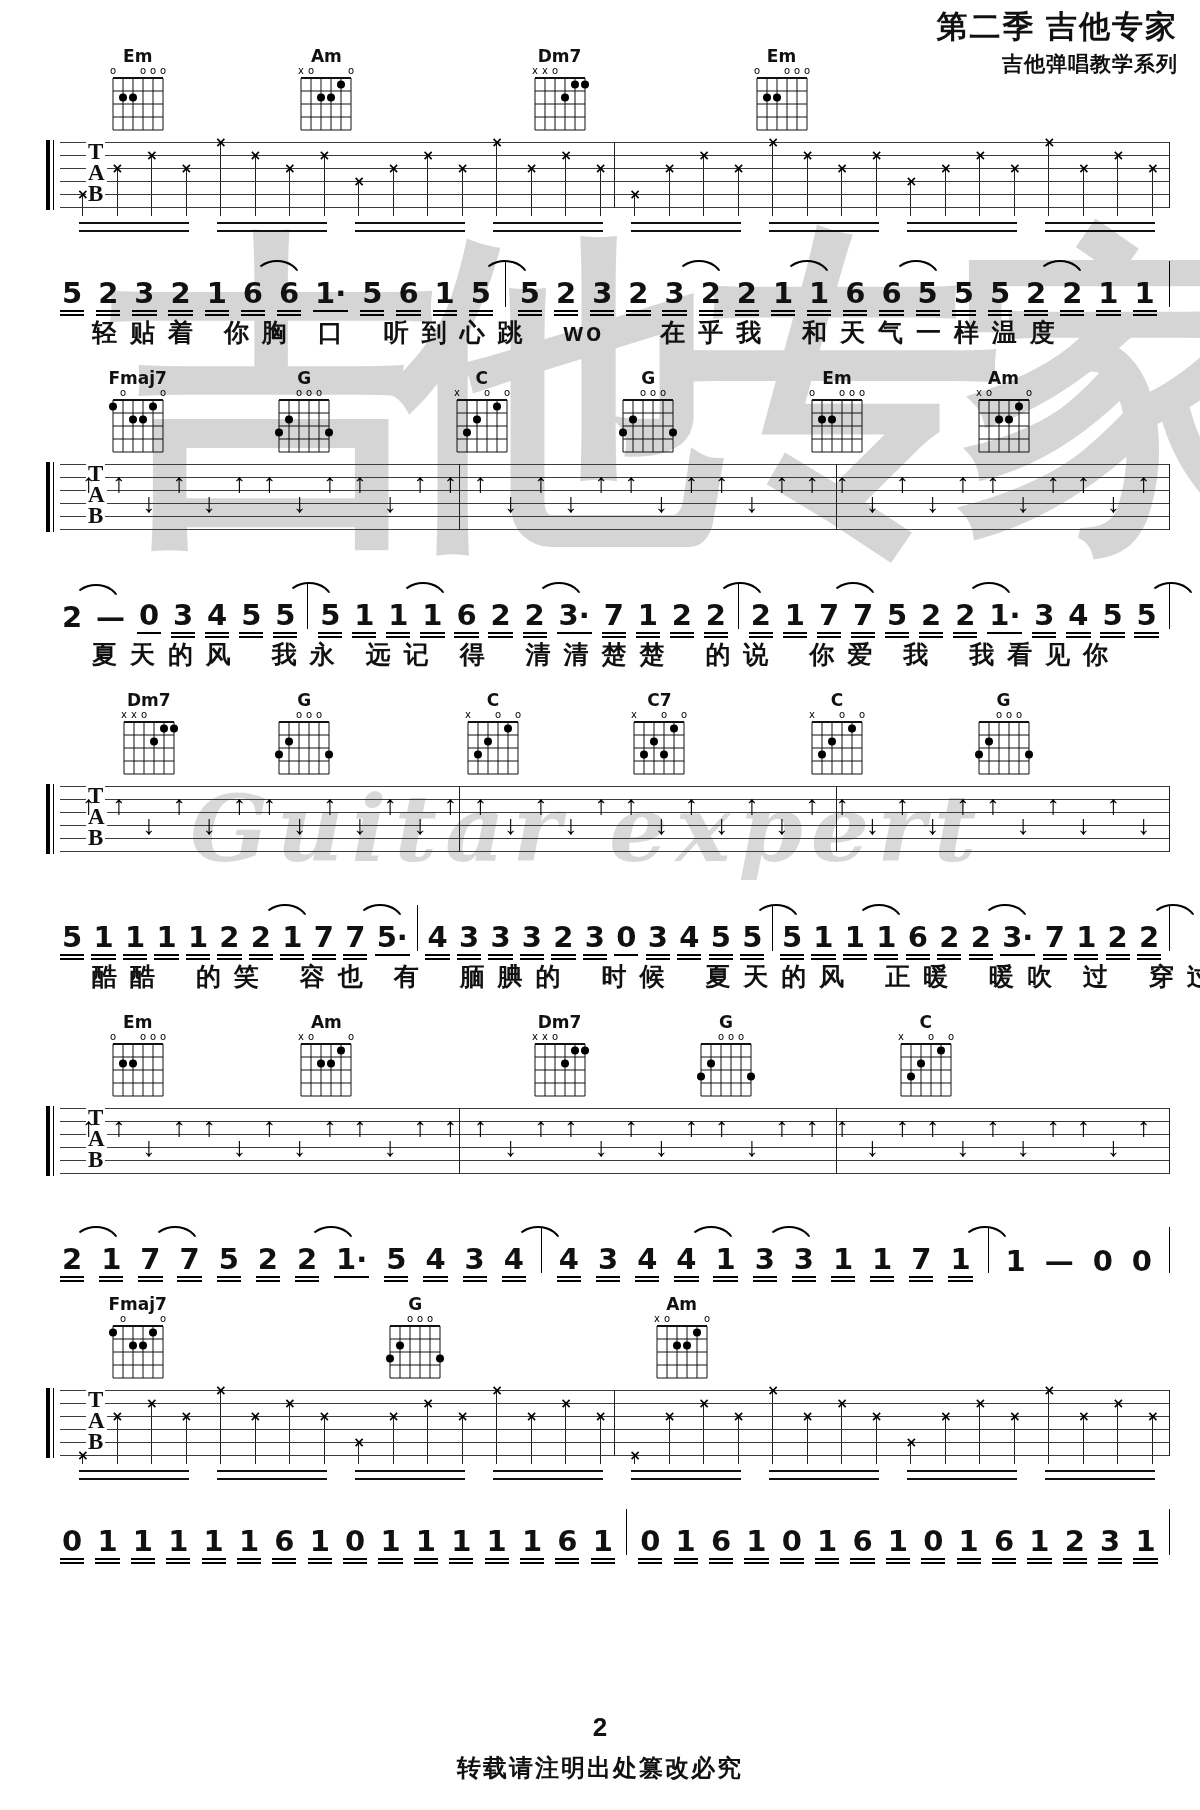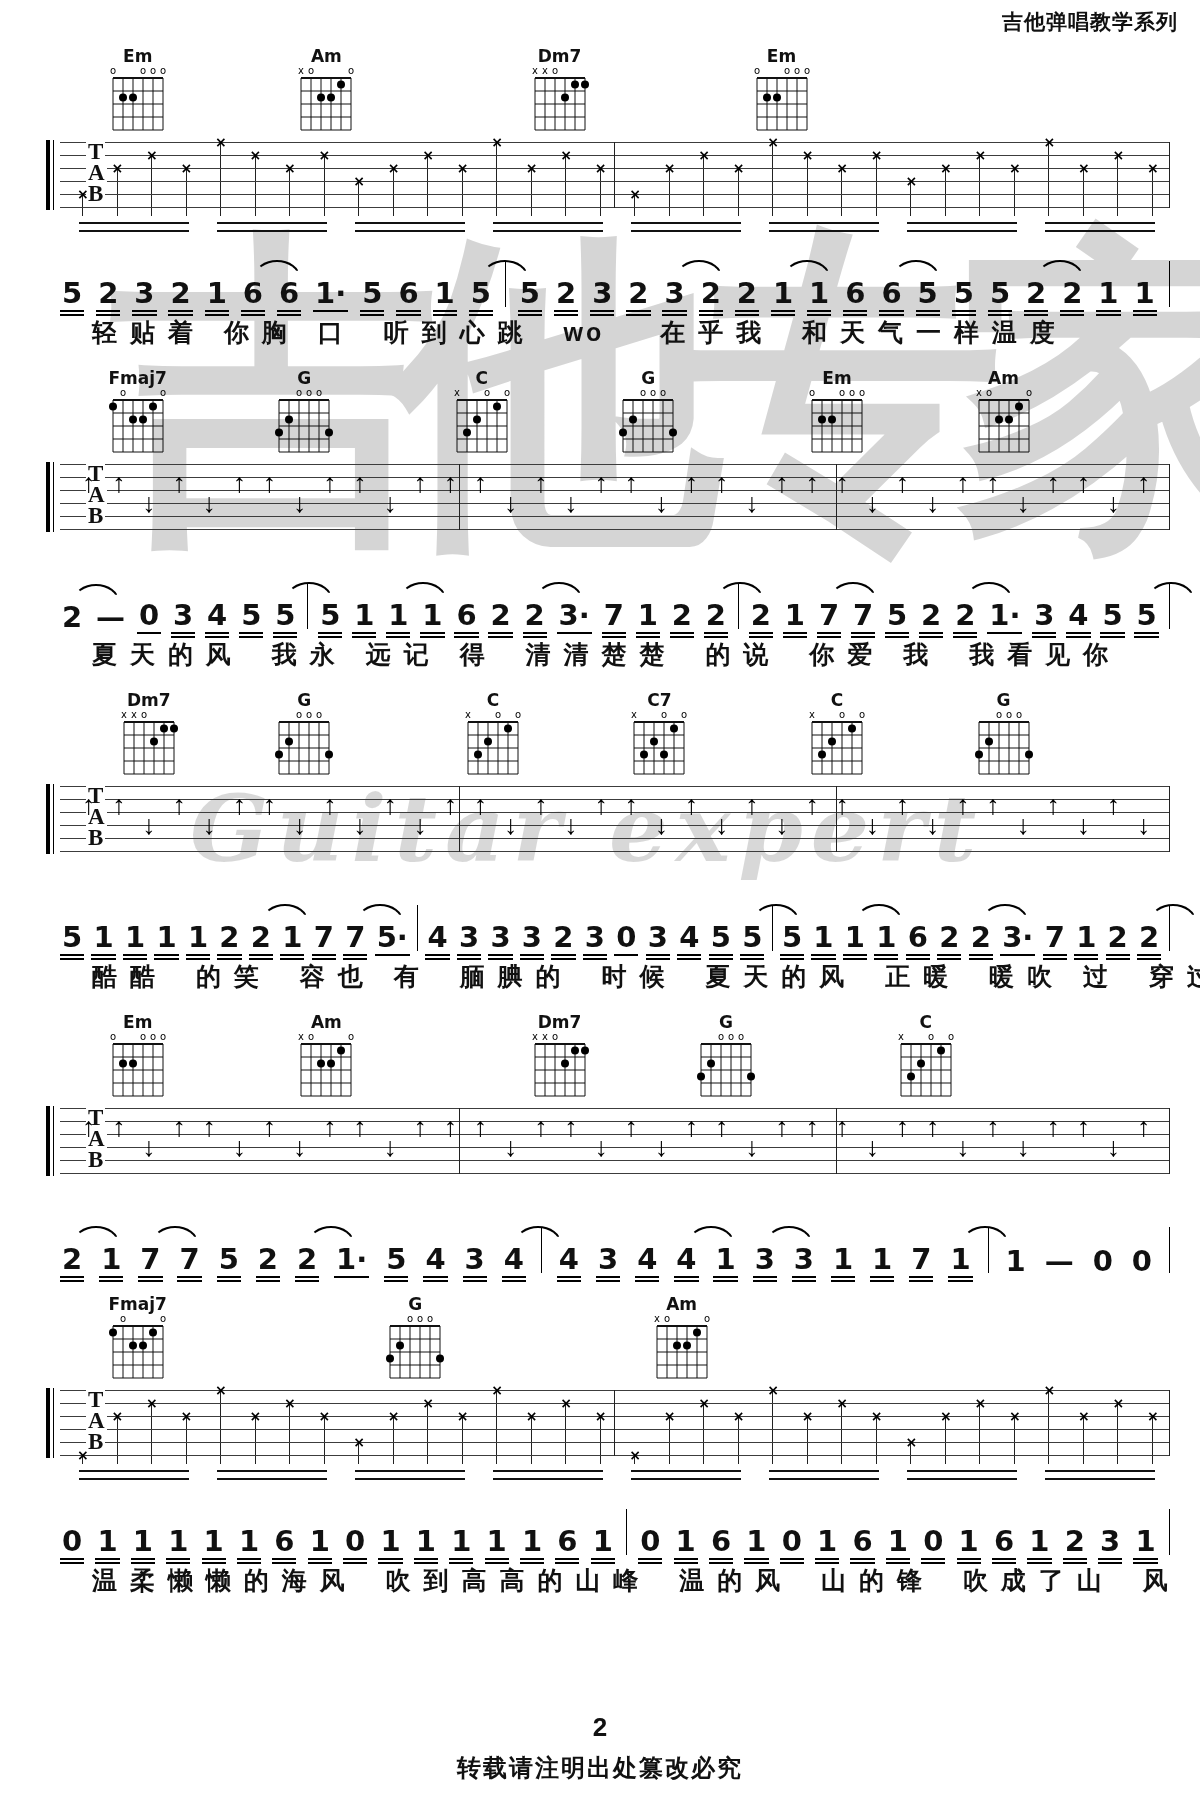--- a/index.html
+++ b/index.html
@@ -55,20 +55,21 @@
   .notice{position:absolute;top:1752px;left:0;width:1200px;text-align:center;
     font-size:24px;font-weight:900;letter-spacing:2px;z-index:1;}
 </style>
 </head>
 <body>
 
 <div class="wm-main">吉他专家</div>
 <div class="wm-sub">Guitar expert</div>
 
 <header class="hdr">
+  <div class="hdr-title">第二季  吉他专家</div>
   <div class="hdr-sub">吉他弹唱教学系列</div>
 </header>
 
 <main class="score">
     <section class="system" style="margin-bottom: 14px;">
       <div class="chord-row">
         <div class="chord" style="left: 105.7px;"><div class="cname">Em</div><svg width="64" height="72">
             <text x="7" y="10" text-anchor="middle" font-size="10" font-family="DejaVu Sans">o</text>
             <text x="37" y="10" text-anchor="middle" font-size="10" font-family="DejaVu Sans">o</text>
             <text x="47" y="10" text-anchor="middle" font-size="10" font-family="DejaVu Sans">o</text>
@@ -1044,18 +1045,17 @@
         <span class="note u2">1</span>
         <span class="note u2">0</span>
         <span class="note u2">1</span>
         <span class="note u2">6</span>
         <span class="note u2">1</span>
         <span class="note u2">2</span>
         <span class="note u2">3</span>
         <span class="note u2">1</span>
         <span class="mbar"></span>
       </div>
-      <div class="lyric">温 柔 懒 懒 的 海 风　 吹 到 高 高 的 山 峰　 温 的 风　 山 的 锋　 吹 成 了 山　 风</div>
     </section>
   </main>
 
 <div class="pageno">2</div>
 <div class="notice">转载请注明出处篡改必究</div>
 
 </body></html>

